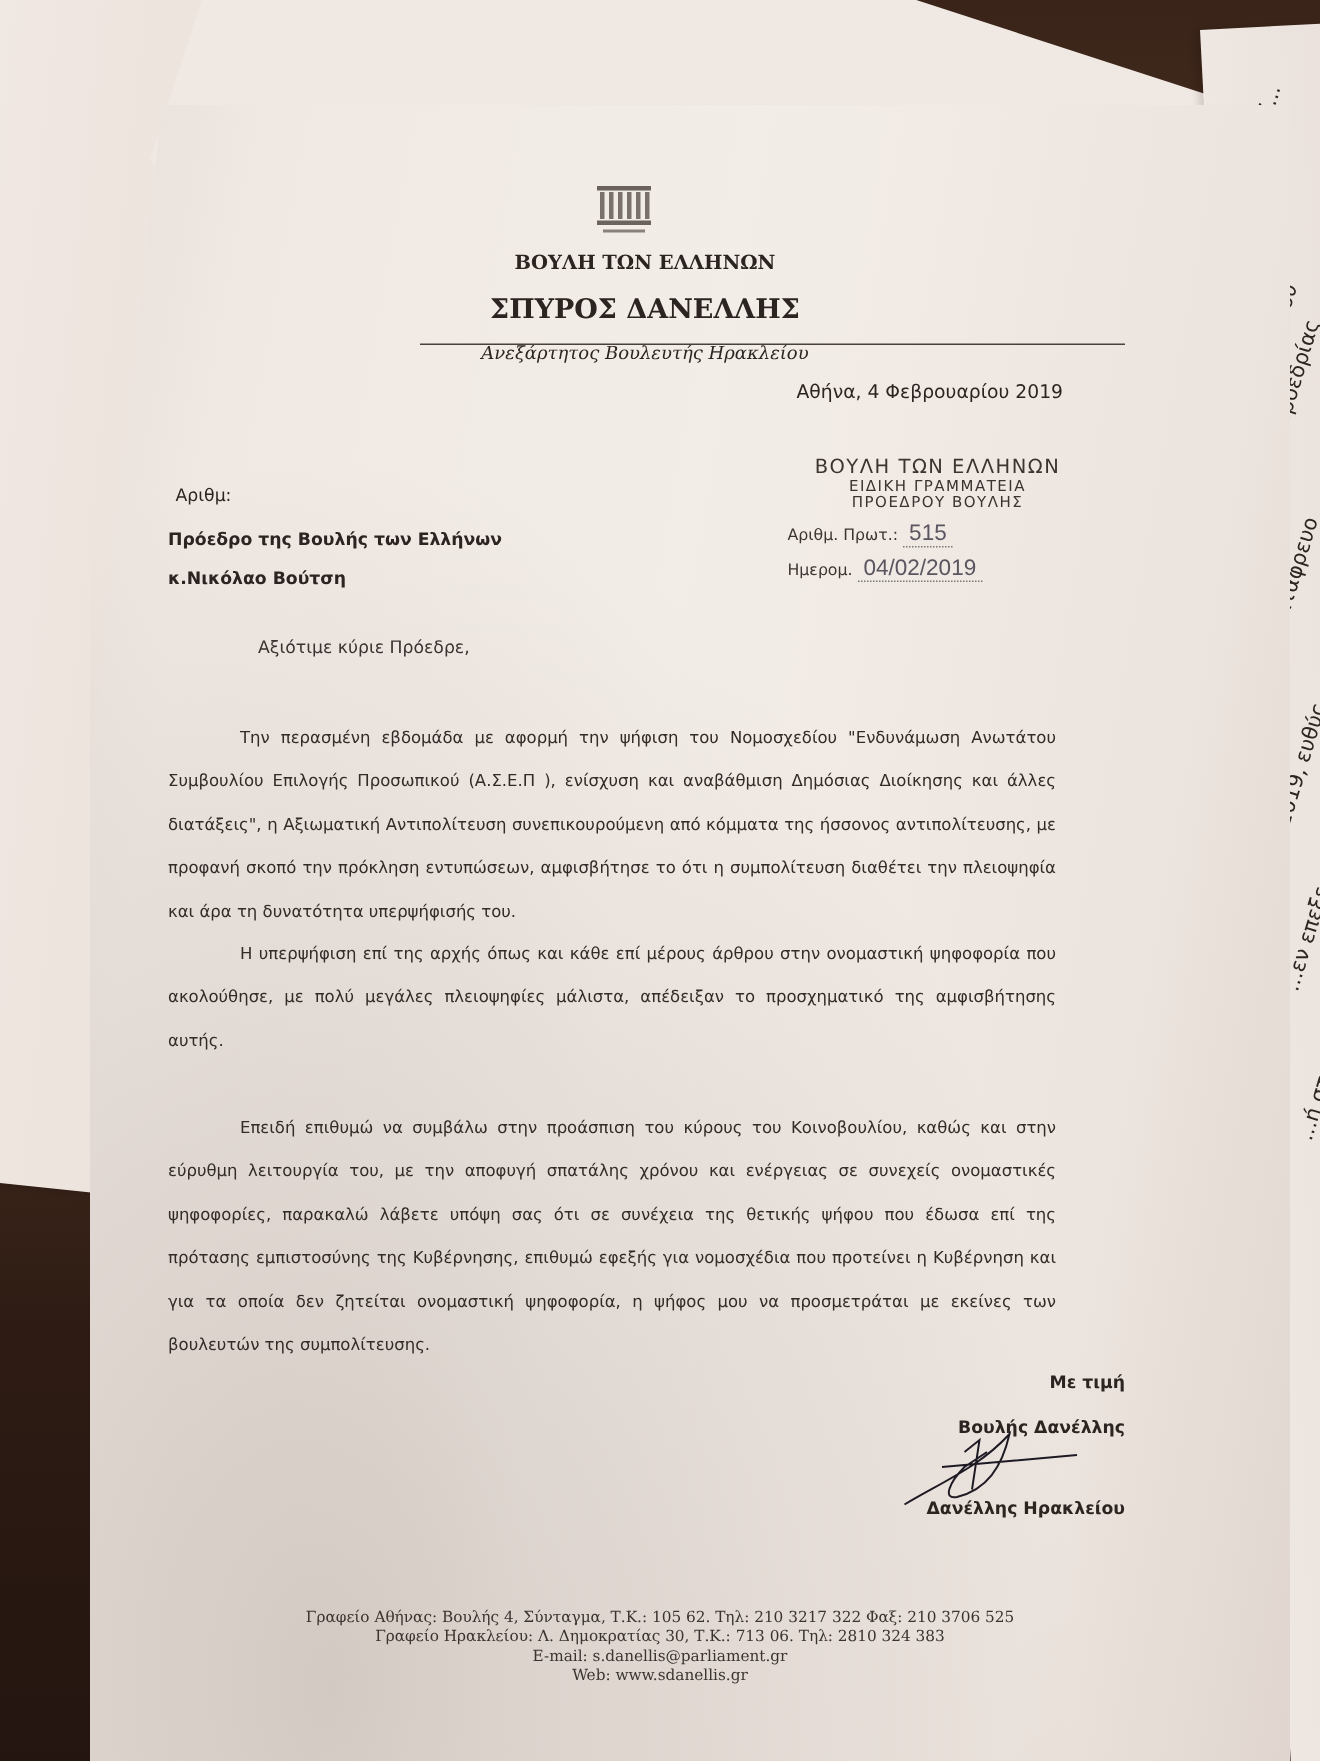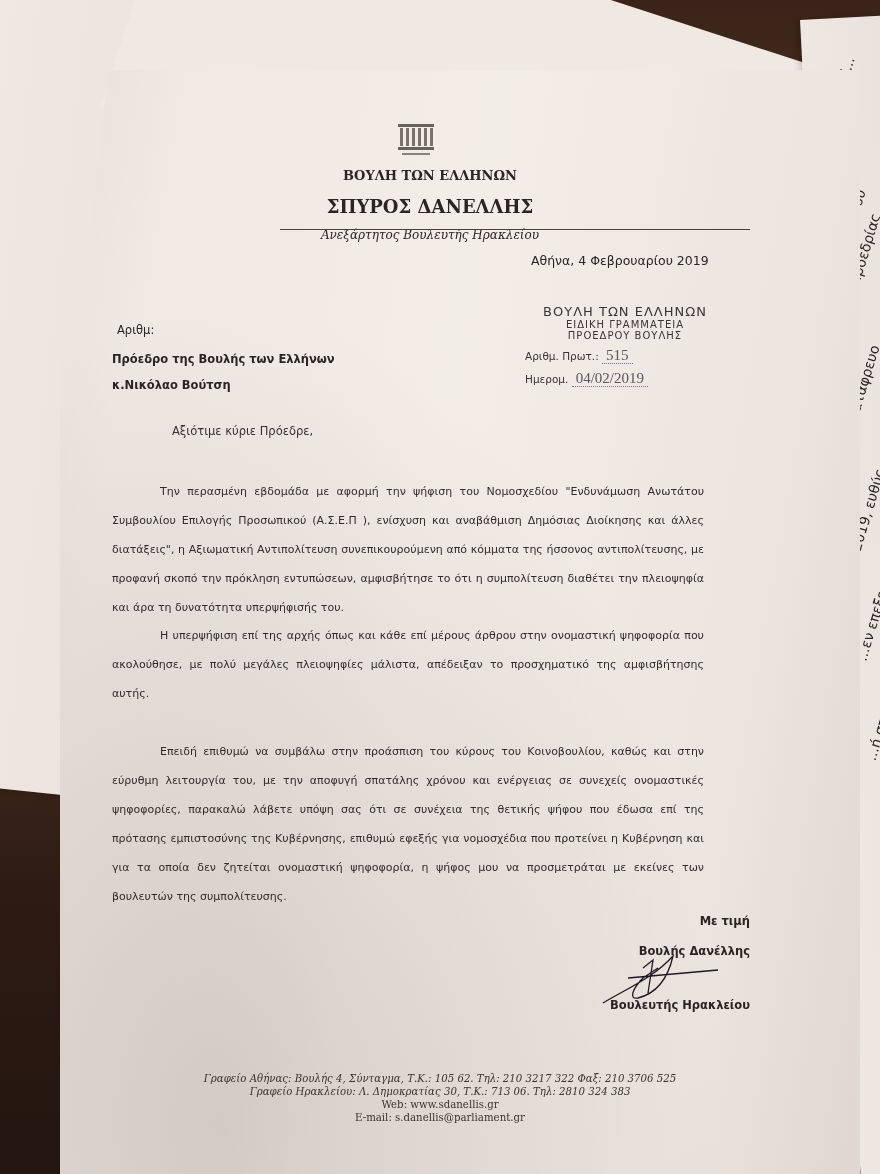--- a/index.html
+++ b/index.html
@@ -49,28 +49,28 @@
   .hdr { position:absolute; left:300px; width:260px; text-align:center; font-family:"DejaVu Serif", serif; color:#2b2421; }
   .hdr-inst { top:168px; font-size:13px; font-weight:bold; }
   .hdr-name { top:196px; font-size:18px; font-weight:bold; }
   .hdr-role { top:228px; font-size:12px; font-style:italic; }
   .hdr-rule { position:absolute; left:280px; top:229px; width:470px; height:1px; background:#4a403b; }
   .date { position:absolute; left:531px; top:253px; font-size:12.5px; font-weight:normal; color:#2b2421; }
   .stamp { position:absolute; left:525px; top:304px; width:220px; color:#3b3431; font-family:"DejaVu Sans", sans-serif; }
   .stamp .s1 { text-align:center; font-size:13px; letter-spacing:1px; width:200px;}
   .stamp .s2, .stamp .s3 { text-align:center; font-size:10px; letter-spacing:1px; width:200px; }
   .stamp .row { font-size:10.5px; margin-top:6px; white-space:nowrap; }
-  .stamp .hand { font-family:Liberation Serif, serif; font-size:15px; color:#5a5660; border-bottom:1px dotted #777; padding:0 4px;margin-top:36px; }
+  .stamp .hand { font-family:Liberation Sans, sans-serif; font-size:15px; color:#5a5660; border-bottom:1px dotted #777; padding:0 4px;margin-top:36px; }
   .addr { position:absolute; color:#2b2421; font-size:11.5px; font-weight:bold; }
   .salutation { position:absolute; left:172px; top:424px; font-size:11.5px; color:#3a3230; }
   .para { position:absolute; left:112px; width:592px; font-size:11px; line-height:29px; color:#332b28; text-align:justify; text-indent:48px;margin-top:17px; }
   .closing { position:absolute; right:130px; text-align:right; font-size:11.5px; font-weight:bold; color:#2b2421; }
   .signature { position:absolute; left:598px; top:948px; width:130px; height:60px; }
   .footer { position:absolute; left:200px; top:1072px; width:480px; text-align:center; font-family:"DejaVu Serif", serif; font-size:10.2px; line-height:13px; color:#3b332f; }
-  .footer .it { font-style:italic; }
+  .footer .it { }
 </style>
 </head>
 <body>
 
 <div class="bg-page-left"></div>
 <div class="bg-page-top">
   <div class="line" style="left:520px;top:150px">φωτοφανής. Με</div>
   <div class="line" style="left:440px;top:172px">αντίστοιχη συμπεριφορά επί...</div>
   <div class="line" style="left:380px;top:194px">α με ενημερώσετε εγγράφ...</div>
   <div class="line" style="left:300px;top:212px">...ηση). Με την με αριθμ. ...</div>
@@ -130,20 +130,20 @@
 
 <div class="para" style="top:460px">Την περασμένη εβδομάδα με αφορμή την ψήφιση του Νομοσχεδίου "Ενδυνάμωση Ανωτάτου Συμβουλίου Επιλογής Προσωπικού (Α.Σ.Ε.Π ), ενίσχυση και αναβάθμιση Δημόσιας Διοίκησης και άλλες διατάξεις", η Αξιωματική Αντιπολίτευση συνεπικουρούμενη από κόμματα της ήσσονος αντιπολίτευσης, με προφανή σκοπό την πρόκληση εντυπώσεων, αμφισβήτησε το ότι η συμπολίτευση διαθέτει την πλειοψηφία και άρα τη δυνατότητα υπερψήφισής του.</div>
 <div class="para" style="top:604px">Η υπερψήφιση επί της αρχής όπως και κάθε επί μέρους άρθρου στην ονομαστική ψηφοφορία που ακολούθησε, με πολύ μεγάλες πλειοψηφίες μάλιστα, απέδειξαν το προσχηματικό της αμφισβήτησης αυτής.</div>
 <div class="para" style="top:720px">Επειδή επιθυμώ να συμβάλω στην προάσπιση του κύρους του Κοινοβουλίου, καθώς και στην εύρυθμη λειτουργία του, με την αποφυγή σπατάλης χρόνου και ενέργειας σε συνεχείς ονομαστικές ψηφοφορίες, παρακαλώ λάβετε υπόψη σας ότι σε συνέχεια της θετικής ψήφου που έδωσα επί της πρότασης εμπιστοσύνης της Κυβέρνησης, επιθυμώ εφεξής για νομοσχέδια που προτείνει η Κυβέρνηση και για τα οποία δεν ζητείται ονομαστική ψηφοφορία, η ψήφος μου να προσμετράται με εκείνες των βουλευτών της συμπολίτευσης.</div>
 
 <div class="closing" style="top:914px">Με τιμή</div>
 <div class="closing" style="top:944px">Βουλής Δανέλλης</div>
 <svg class="signature" viewBox="0 0 130 60">
   <path d="M5 55 C30 40, 55 30, 75 8 C70 30, 60 45, 40 50 C30 52, 35 40, 45 30 L60 20 M45 20 L55 12 L50 45 M30 30 L120 22" stroke="#1e1a24" stroke-width="1.3" fill="none"></path>
 </svg>
-<div class="closing" style="top:998px">Βουλευτής Ηρακλείου</div>
+<div class="closing" style="top:998px">Δανέλλης Ηρακλείου</div>
 
 <div class="footer">
   <div class="it">Γραφείο Αθήνας: Βουλής 4, Σύνταγμα, Τ.Κ.: 105 62. Τηλ: 210 3217 322 Φαξ: 210 3706 525</div>
   <div class="it">Γραφείο Ηρακλείου: Λ. Δημοκρατίας 30, Τ.Κ.: 713 06. Τηλ: 2810 324 383</div>
+  <div>E-mail: s.danellis@parliament.gr</div>
   <div>Web: www.sdanellis.gr</div>
-  <div>E-mail: s.danellis@parliament.gr</div>
 </div>
 
 </body></html>

